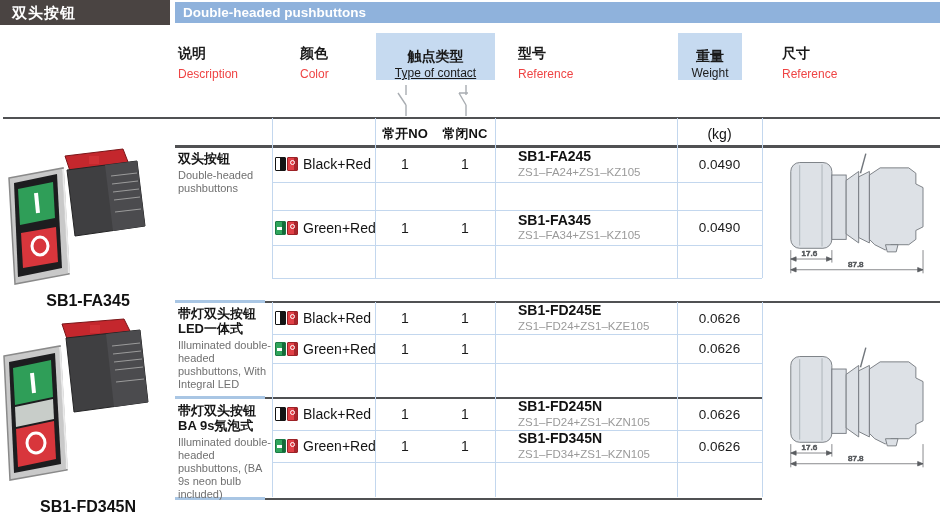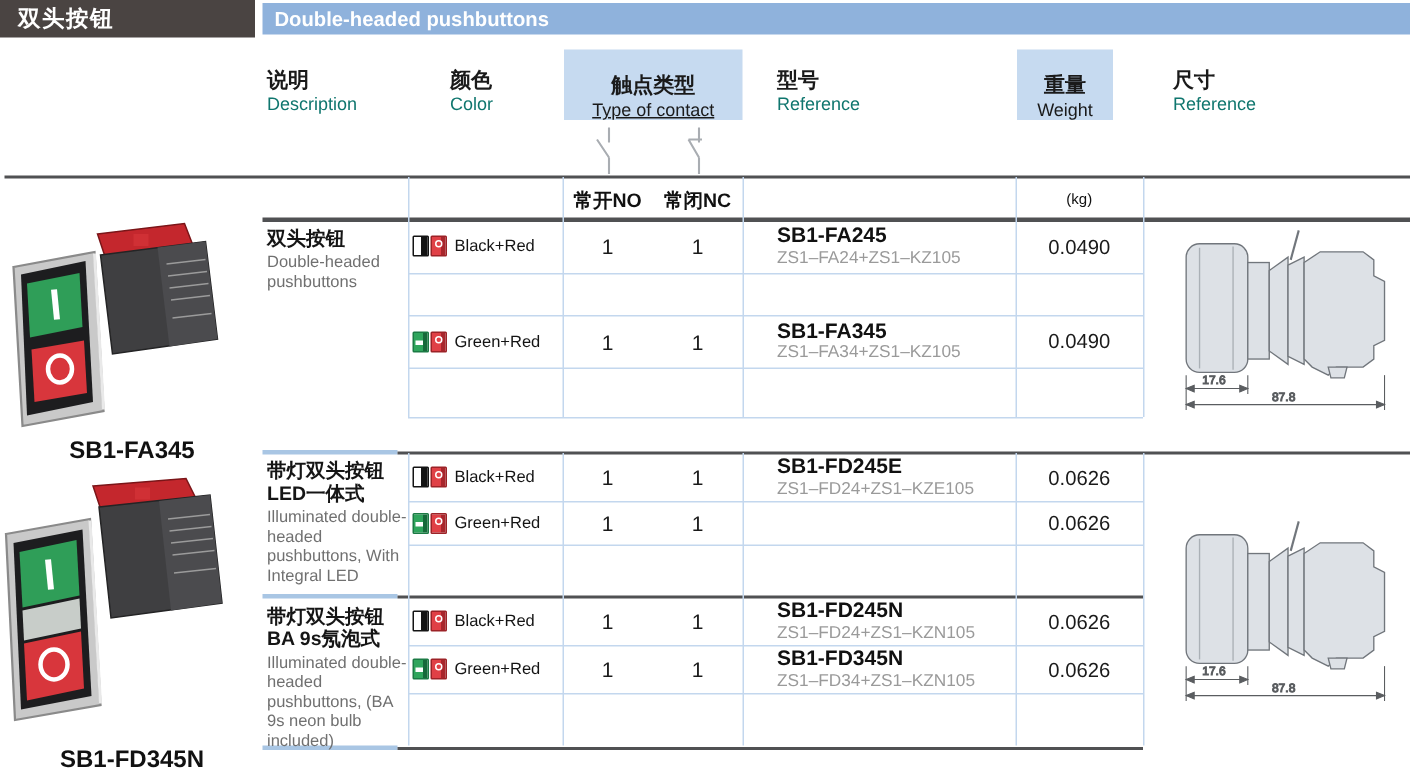--- a/index.html
+++ b/index.html
@@ -9,33 +9,33 @@
   }
   .abs{position:absolute;}
   
   .cn-title-box{left:0;top:0;width:170px;height:25px;background:#4a4442;color:#fff;
     font-size:15px;font-weight:bold;line-height:25px;padding-left:12px;box-sizing:border-box;letter-spacing:1px;}
   .en-banner{left:175px;top:2px;width:765px;height:21px;background:#8fb2dc;color:#fff;
     font-size:13.5px;font-weight:bold;line-height:21px;padding-left:8px;box-sizing:border-box;}
   
   .colhead{line-height:1.15;}
   .colhead .cn{font-size:14px;font-weight:bold;color:#1a1a1a;display:block;}
-  .colhead .en{font-size:12px;color:#0f766e;display:block;margin-top:2px;}
+  .colhead .en{font-size:12px;color:#ef4444;display:block;margin-top:7px;}
   .bluebox{background:#c6daf0;display:flex;flex-direction:column;align-items:center;justify-content:flex-end;text-align:center;}
   .subhead{font-size:13px;font-weight:bold;color:#111;text-align:center;line-height:20px;}
-  .kg{font-size:10px;color:#111;text-align:center;line-height:20px;}
+  .kg{font-size:14px;color:#111;text-align:center;line-height:20px;}
   
   .hline{background:#c3d7ee;height:1px;}
   .vline{background:#c3d7ee;width:1px;}
   .darkline{background:#505153;}
   .blueseg{background:#a9c6e4;}
   
   .data-row{position:absolute;left:175px;width:765px;}
   .cell{position:absolute;top:0;height:100%;display:flex;align-items:center;}
-  .cell.color{left:100px;width:102px;font-size:11px;color:#141414;}
+  .cell.color{left:100px;width:102px;font-size:14px;color:#141414;}
   .cell.no{left:200px;width:60px;justify-content:center;font-size:14px;}
   .cell.nc{left:260px;width:60px;justify-content:center;font-size:14px;}
   .cell.ref{left:343px;width:180px;flex-direction:column;align-items:flex-start;justify-content:center;line-height:1.1;}
   .cell.ref b{font-size:14px;color:#111;}
   .cell.ref .sub{font-size:11.5px;color:#9a9a9a;margin-top:1px;}
   .cell.wt{left:502px;width:85px;justify-content:center;font-size:13.5px;}
   
   .swatch{display:inline-flex;margin-right:4px;}
   .tile{width:11px;height:14px;border:1px solid #222;border-radius:1px;display:inline-block;position:relative;margin-right:1px;box-sizing:border-box;}
   .tile.black{background:linear-gradient(90deg,#ffffff 0 50%,#141414 50%);border-color:#141414;}

